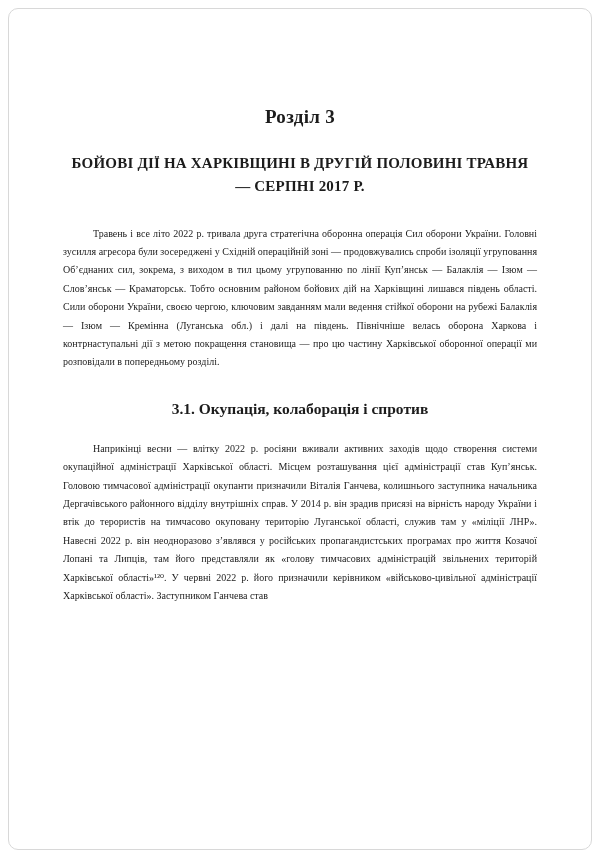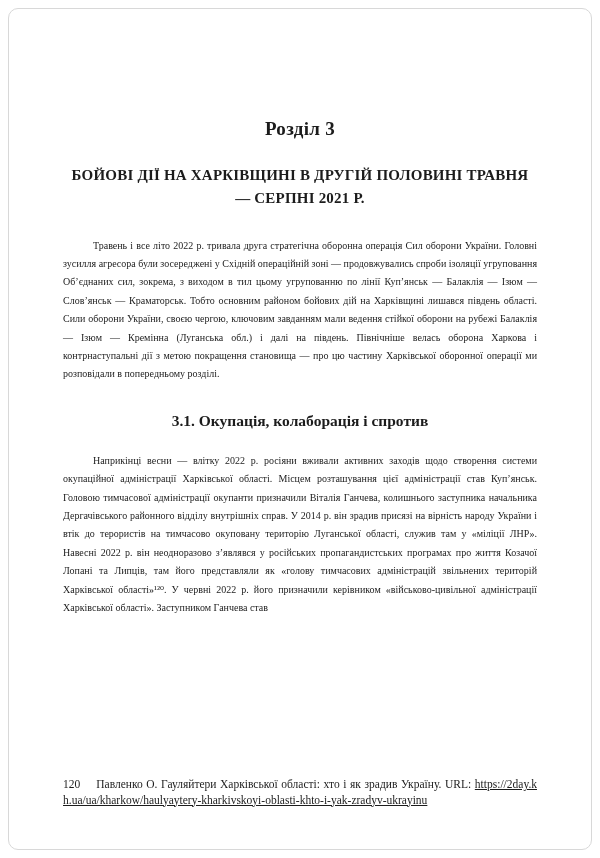--- a/index.html
+++ b/index.html
@@ -19,21 +19,21 @@
   .page-border {
     position: absolute;
     top: 8px; left: 8px; right: 8px; bottom: 8px;
     border: 1.5px solid #d8d8d8;
     border-radius: 10px;
     pointer-events: none;
   }
   .content {
     position: absolute;
     left: 63px;
-    top: 12px;
+    top: 0;
     width: 474px;
   }
   .chapter-label {
     margin: 106px 0 0 0;
     font-size: 19px;
     font-weight: bold;
     text-align: center;
     letter-spacing: 0.3px;
   }
   .chapter-title {
@@ -77,26 +77,22 @@
 </style>
 </head>
 <body>
 
 <div class="page">
   <div class="page-border"></div>
 
   <div class="content">
     <h2 class="chapter-label">Розділ 3</h2>
 
-    <h1 class="chapter-title">БОЙОВІ ДІЇ НА ХАРКІВЩИНІ В ДРУГІЙ ПОЛОВИНІ ТРАВНЯ — СЕРПНІ 2021 Р.</h1>
+    <h1 class="chapter-title">БОЙОВІ ДІЇ НА ХАРКІВЩИНІ В ДРУГІЙ ПОЛОВИНІ ТРАВНЯ — СЕРПНІ 2017 Р.</h1>
 
     <p class="body-para para-1">Травень і все літо 2022 р. тривала друга стратегічна оборонна операція Сил оборони України. Головні зусилля агресора були зосереджені у Східній операційній зоні — продовжувались спроби ізоляції угруповання Об’єднаних сил, зокрема, з виходом в тил цьому угрупованню по лінії Куп’янськ — Балаклія — Ізюм — Слов’янськ — Краматорськ. Тобто основним районом бойових дій на Харківщині лишався південь області. Сили оборони України, своєю чергою, ключовим завданням мали ведення стійкої оборони на рубежі Балаклія — Ізюм — Кремінна (Луганська обл.) і далі на південь. Північніше велась оборона Харкова і контрнаступальні дії з метою покращення становища — про цю частину Харківської оборонної операції ми розповідали в попередньому розділі.</p>
 
     <h3 class="section-title">3.1. Окупація, колаборація і спротив</h3>
 
     <p class="body-para">Наприкінці весни — влітку 2022 р. росіяни вживали активних заходів щодо створення системи окупаційної адміністрації Харківської області. Місцем розташування цієї адміністрації став Куп’янськ. Головою тимчасової адміністрації окупанти призначили Віталія Ганчева, колишнього заступника начальника Дергачівського районного відділу внутрішніх справ. У 2014 р. він зрадив присязі на вірність народу України і втік до терористів на тимчасово окуповану територію Луганської області, служив там у «міліції ЛНР». Навесні 2022 р. він неодноразово з’являвся у російських пропагандистських програмах про життя Козачої Лопані та Липців, там його представляли як «голову тимчасових адміністрацій звільнених територій Харківської області»¹²⁰. У червні 2022 р. його призначили керівником «військово-цивільної адміністрації Харківської області». Заступником Ганчева став</p>
   </div>
 
-  <div class="footnote">
-    <span class="footnote-number">120</span><span>Павленко О. Гауляйтери Харківської області: хто і як зрадив Україну. URL:</span>
-    <a class="footnote-url">https://2day.kh.ua/ua/kharkow/haulyaytery-kharkivskoyi-oblasti-khto-i-yak-zradyv-ukrayinu</a>
-  </div>
 </div>
 
 </body></html>

